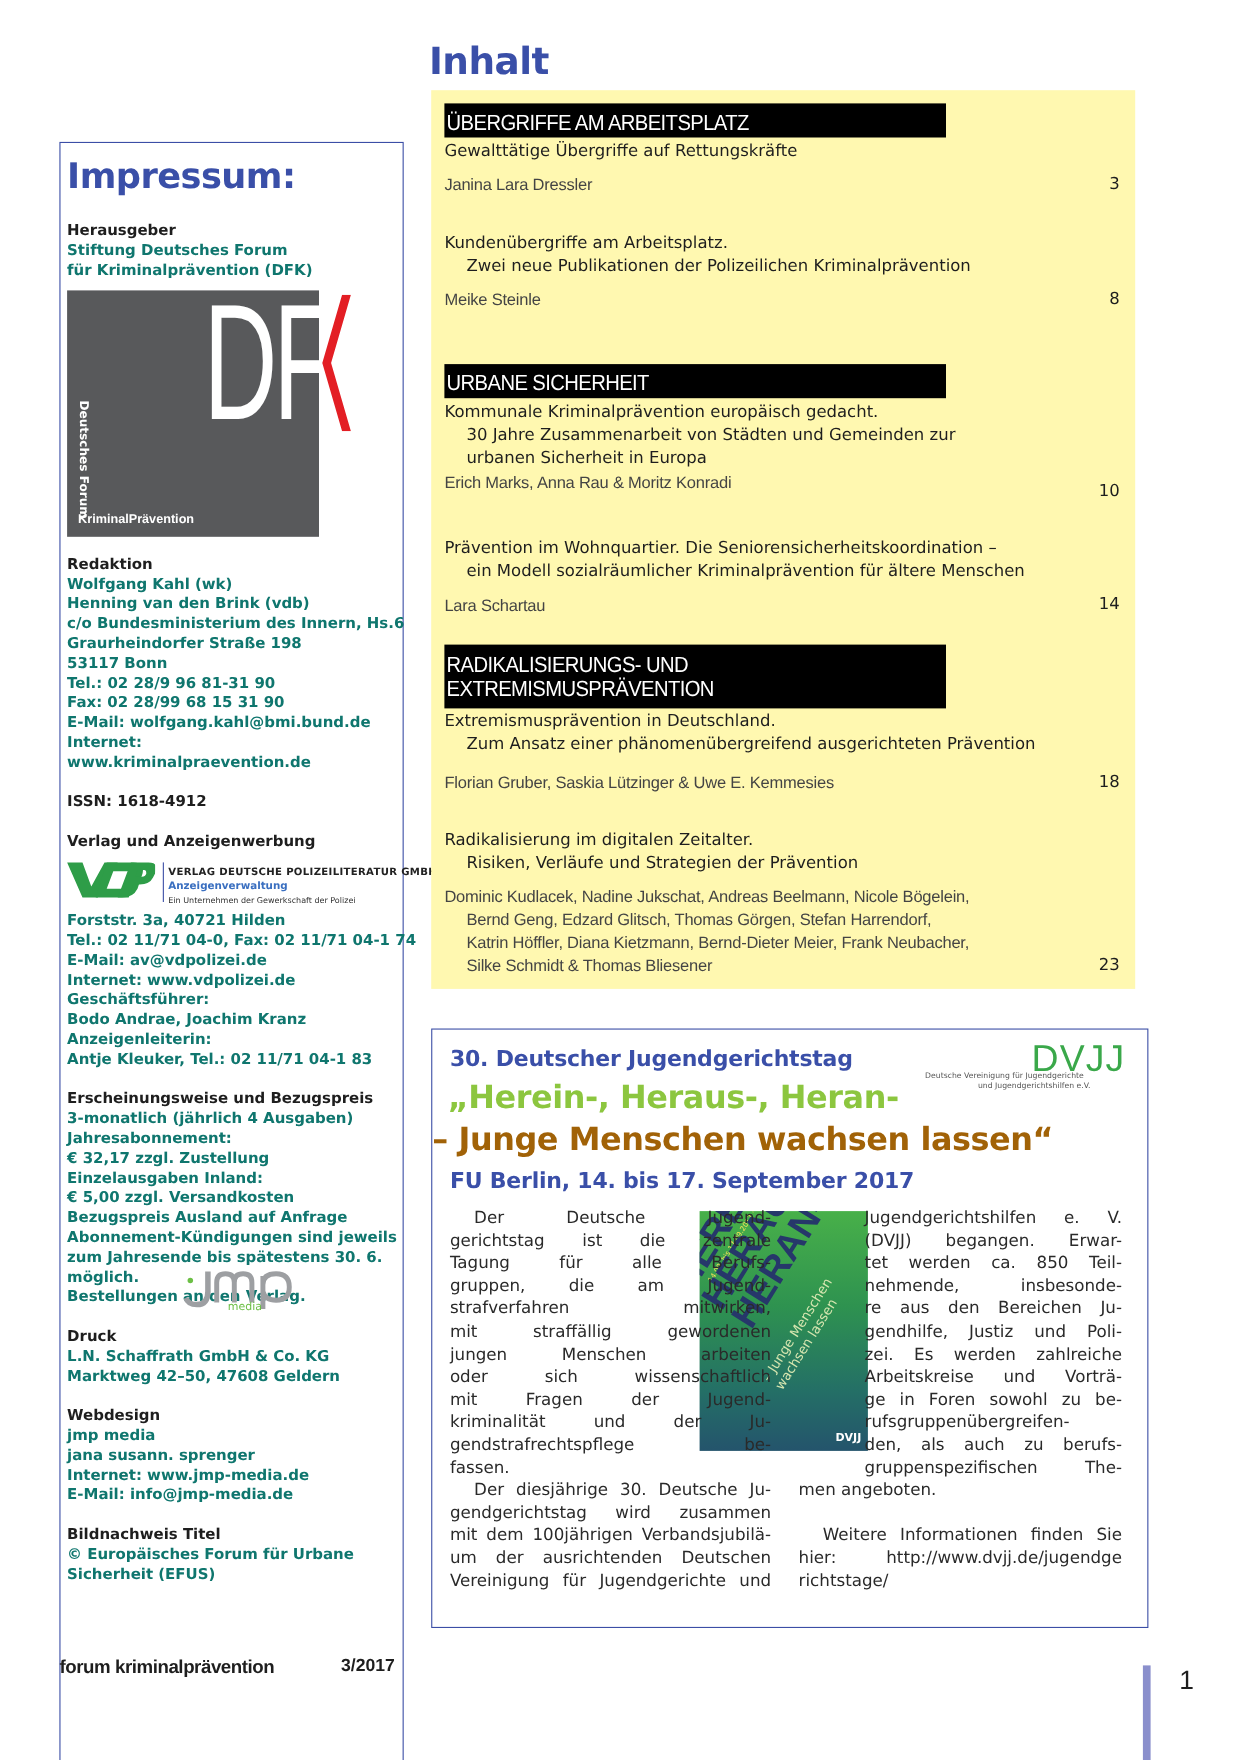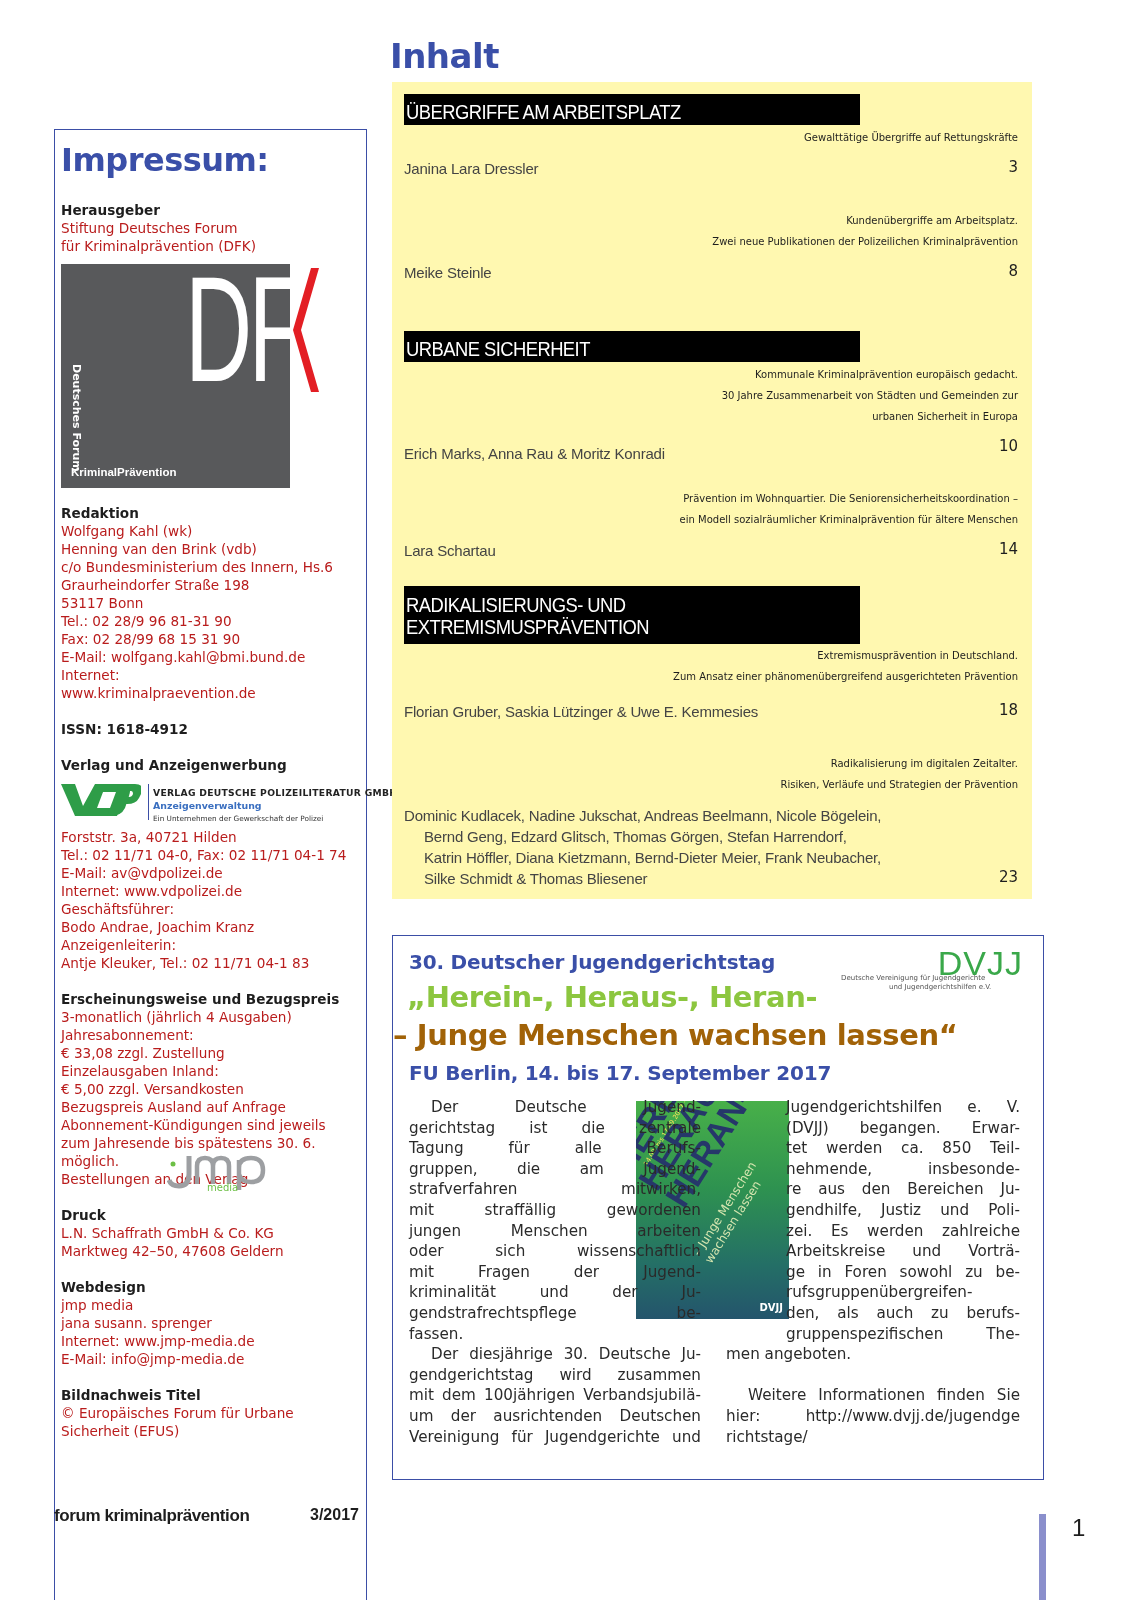--- a/index.html
+++ b/index.html
@@ -10,21 +10,21 @@
   #impressum {
     position: absolute; left: 54px; top: 129px; width: 313px; height: 1593px;
     border: 1.5px solid #3b4ea6; padding: 8px 6px 0 6px;
   }
   #impressum .imp-title {
     font-family: "DejaVu Sans", sans-serif; font-weight: bold; font-size: 32px;
     color: #3a4fa8; letter-spacing: -0.5px; line-height: 38px; margin-top: 3px;
   }
   #impressum .blk { font-size: 13.6px; line-height: 18px; color: #2b2b2b; }
   #impressum .blk b { display: block; font-weight: bold; color: #1e1e1e; }
-  #impressum .blk .ln { display: block; font-weight: normal; color: #b91c1c; white-space: nowrap; }
+  #impressum .blk .ln { display: block; font-weight: bold; color: #0f766e; white-space: nowrap; }
   .gap { height: 18px; }
 
   
   #dfk-logo { position: relative; width: 266px; height: 224px; margin: 9px 0 16px 0; }
   #dfk-logo .grey { position: absolute; left: 0; top: 0; width: 229px; height: 224px; background: #58595b; }
   #dfk-logo .letters { position: absolute; left: 124px; top: 0px; font-family: "Liberation Sans", sans-serif;
     font-size: 150px; line-height: 130px; color: #ffffff; letter-spacing: -6px; transform: scaleX(0.62); transform-origin: left top; }
   #dfk-logo .vert { position: absolute; left: 6px; top: 100px; width: 16px; height: 104px; color:#fff;
     font-size: 11px; font-weight: bold; writing-mode: vertical-rl; white-space: nowrap; }
   #dfk-logo .bottom { position: absolute; left: 10px; top: 202px; color:#fff; font-size: 11.5px; font-weight: bold; font-family: "Liberation Sans", sans-serif; }
@@ -48,21 +48,21 @@
   #toc {
     position: absolute; left: 392px; top: 82px; width: 640px; height: 817px; background: #fff8b0;
   }
   .sec-head {
     position: absolute; left: 12px; width: 456px; background: #000000; color: #fff;
     font-family: "Liberation Sans", sans-serif; font-size: 20px; line-height: 20px; letter-spacing: -0.6px;
     padding: 8px 0 0 2px; transform-origin: left top;
   }
   .sec-head span { display: block; transform: scaleX(0.92); transform-origin: left; white-space: nowrap; }
   .entry { position: absolute; left: 12px; width: 614px; }
-  .entry .title { font-size: 10px; line-height: 21px; color: #1e1e1e; text-align: right; }
+  .entry .title { font-size: 15px; line-height: 21px; color: #1e1e1e; }
   .entry .title .sub { display: block; padding-left: 20px; }
   .entry .authors { font-family: "Liberation Sans", sans-serif; font-size: 15px; line-height: 21px; color: #444; letter-spacing: -0.2px; }
   .entry .authors .cont { display: block; padding-left: 20px; }
   .entry .page { position: absolute; right: 0; font-size: 15px; color: #1e1e1e; }
 
   
   #dvjj-box {
     position: absolute; left: 392px; top: 935px; width: 652px; height: 545px;
     border: 1.5px solid #3b4ea6;
   }
@@ -161,21 +161,21 @@
     <span class="ln">Bodo Andrae, Joachim Kranz</span>
     <span class="ln">Anzeigenleiterin:</span>
     <span class="ln">Antje Kleuker, Tel.: 02 11/71 04-1 83</span>
   </div>
   <div class="gap"></div>
 
   <div class="blk">
     <b>Erscheinungsweise und Bezugspreis</b>
     <span class="ln">3-monatlich (jährlich 4 Ausgaben)</span>
     <span class="ln">Jahresabonnement:</span>
-    <span class="ln">€ 33,08 zzgl. Zustellung</span>
+    <span class="ln">€ 32,17 zzgl. Zustellung</span>
     <span class="ln">Einzelausgaben Inland:</span>
     <span class="ln">€ 5,00 zzgl. Versandkosten</span>
     <span class="ln">Bezugspreis Ausland auf Anfrage</span>
     <span class="ln">Abonnement-Kündigungen sind jeweils</span>
     <span class="ln">zum Jahresende bis spätestens 30. 6.</span>
     <span class="ln">möglich.</span>
     <span class="ln">Bestellungen an den Verlag.</span>
   </div>
   <div class="gap"></div>
 
@@ -235,21 +235,21 @@
 
   <div class="sec-head" style="top:249px;height:31px">
     <span>URBANE SICHERHEIT</span>
   </div>
   <div class="entry" style="top:282px">
     <div class="title">
       <span>Kommunale Kriminalprävention europäisch gedacht.</span>
       <span class="sub">30 Jahre Zusammenarbeit von Städten und Gemeinden zur</span>
       <span class="sub">urbanen Sicherheit in Europa</span>
     </div>
-    <div class="authors" style="margin-top:16px"><span>Erich Marks, Anna Rau &amp; Moritz Konradi</span></div>
+    <div class="authors" style="margin-top:2px"><span>Erich Marks, Anna Rau &amp; Moritz Konradi</span></div>
     <div class="page" style="top:73px">10</div>
   </div>
   <div class="entry" style="top:406px">
     <div class="title">
       <span>Prävention im Wohnquartier. Die Seniorensicherheitskoordination –</span>
       <span class="sub">ein Modell sozialräumlicher Kriminalprävention für ältere Menschen</span>
     </div>
     <div class="authors" style="margin-top:10px"><span>Lara Schartau</span></div>
     <div class="page" style="top:52px">14</div>
   </div>

